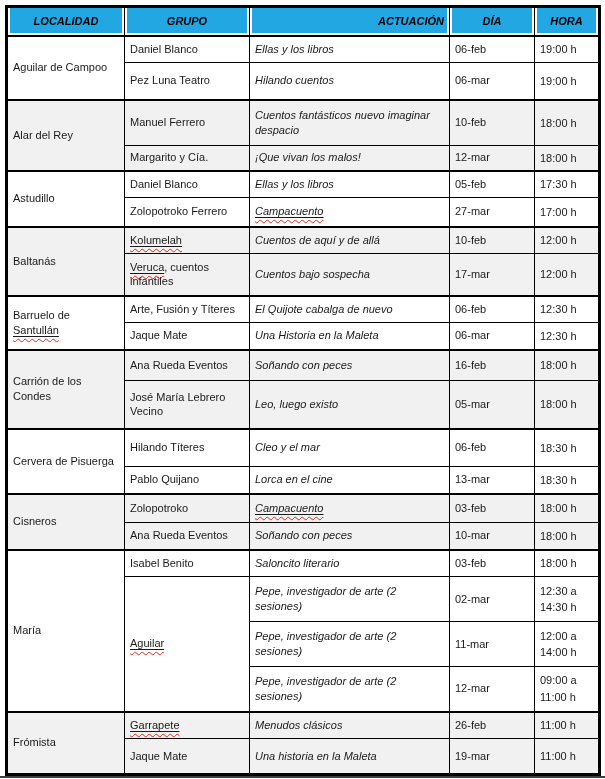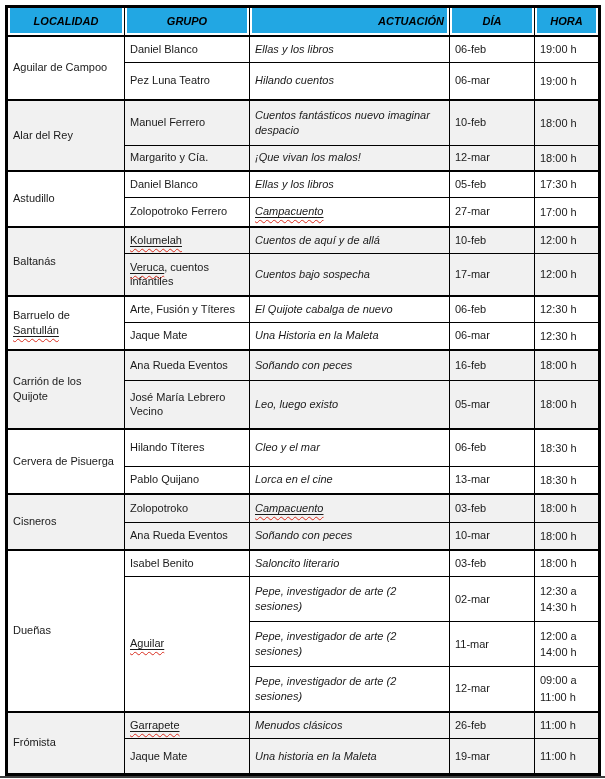--- a/index.html
+++ b/index.html
@@ -142,21 +142,21 @@
           <td class="day">06-feb</td>
           <td class="hr"><span>12:30 h</span></td>
         </tr>
         <tr style="height: 27px;">
           <td class="grp"><span>Jaque Mate</span></td>
           <td class="act"><span>Una Historia en la Maleta</span></td>
           <td class="day">06-mar</td>
           <td class="hr"><span>12:30 h</span></td>
         </tr>
         <tr class="bstart shaded" style="height: 31px;">
-          <td class="loc" rowspan="2"><span>Carrión de los</span><br><span>Quijote</span></td>
+          <td class="loc" rowspan="2"><span>Carrión de los</span><br><span>Condes</span></td>
           <td class="grp"><span>Ana Rueda Eventos</span></td>
           <td class="act"><span>Soñando con peces</span></td>
           <td class="day">16-feb</td>
           <td class="hr"><span>18:00 h</span></td>
         </tr>
         <tr class="shaded" style="height: 48px;">
           <td class="grp"><span>José María Lebrero</span><br><span>Vecino</span></td>
           <td class="act"><span>Leo, luego existo</span></td>
           <td class="day">05-mar</td>
           <td class="hr"><span>18:00 h</span></td>
@@ -181,21 +181,21 @@
           <td class="day">03-feb</td>
           <td class="hr"><span>18:00 h</span></td>
         </tr>
         <tr class="shaded" style="height: 27px;">
           <td class="grp"><span>Ana Rueda Eventos</span></td>
           <td class="act"><span>Soñando con peces</span></td>
           <td class="day">10-mar</td>
           <td class="hr"><span>18:00 h</span></td>
         </tr>
         <tr class="bstart" style="height: 27px;">
-          <td class="loc" rowspan="4"><span>Dueñas</span></td>
+          <td class="loc" rowspan="4"><span>María</span></td>
           <td class="grp"><span>Isabel Benito</span></td>
           <td class="act"><span>Saloncito literario</span></td>
           <td class="day">03-feb</td>
           <td class="hr"><span>18:00 h</span></td>
         </tr>
         <tr style="height: 45px;">
           <td class="grp" rowspan="3"><span class="spell"><span class="und">Aguilar</span></span></td>
           <td class="act"><span>Pepe, investigador de arte (2</span><br><span>sesiones)</span></td>
           <td class="day">02-mar</td>
           <td class="hr"><span>12:30 a</span><br><span>14:30 h</span></td>

